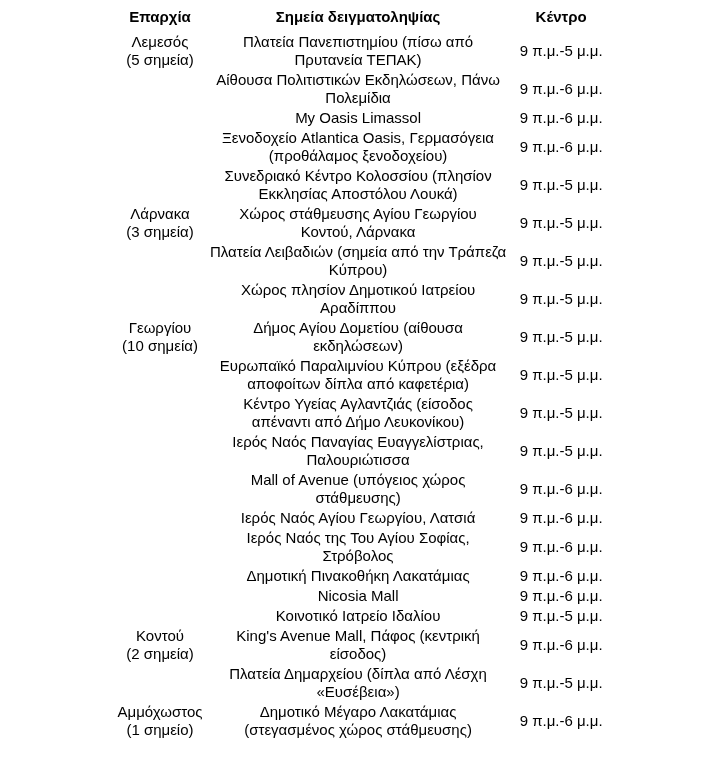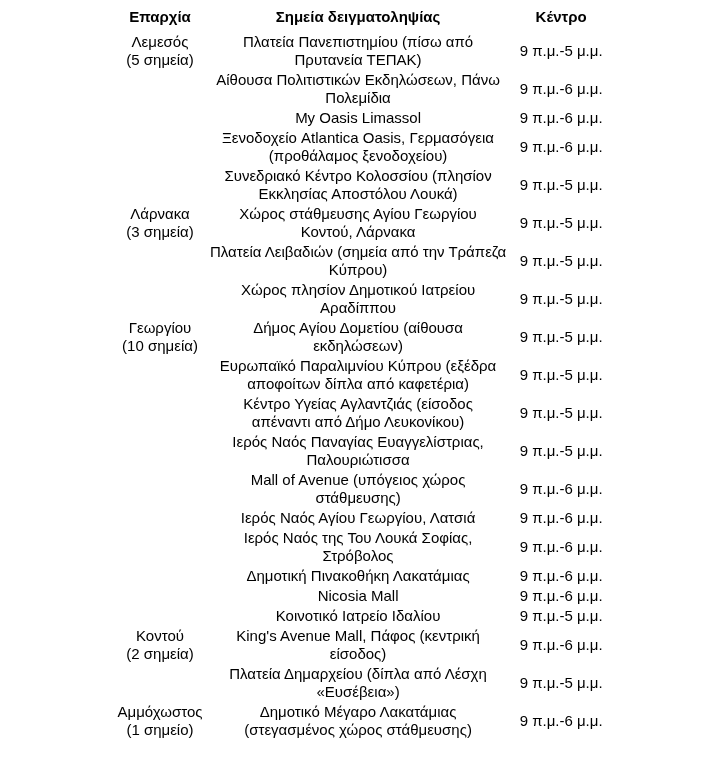--- a/index.html
+++ b/index.html
@@ -145,21 +145,21 @@
         <tr>
           <td class="location">Mall of Avenue (υπόγειος χώρος
 στάθμευσης)</td>
           <td class="time">9 π.μ.-6 μ.μ.</td>
         </tr>
         <tr>
           <td class="location">Ιερός Ναός Αγίου Γεωργίου, Λατσιά</td>
           <td class="time">9 π.μ.-6 μ.μ.</td>
         </tr>
         <tr>
-          <td class="location">Ιερός Ναός της Του Λουκά Σοφίας,
+          <td class="location">Ιερός Ναός της Του Αγίου Σοφίας,
 Στρόβολος</td>
           <td class="time">9 π.μ.-6 μ.μ.</td>
         </tr>
         <tr>
           <td class="location">Δημοτική Πινακοθήκη Λακατάμιας</td>
           <td class="time">9 π.μ.-6 μ.μ.</td>
         </tr>
         <tr>
           <td class="location">Nicosia Mall</td>
           <td class="time">9 π.μ.-6 μ.μ.</td>

